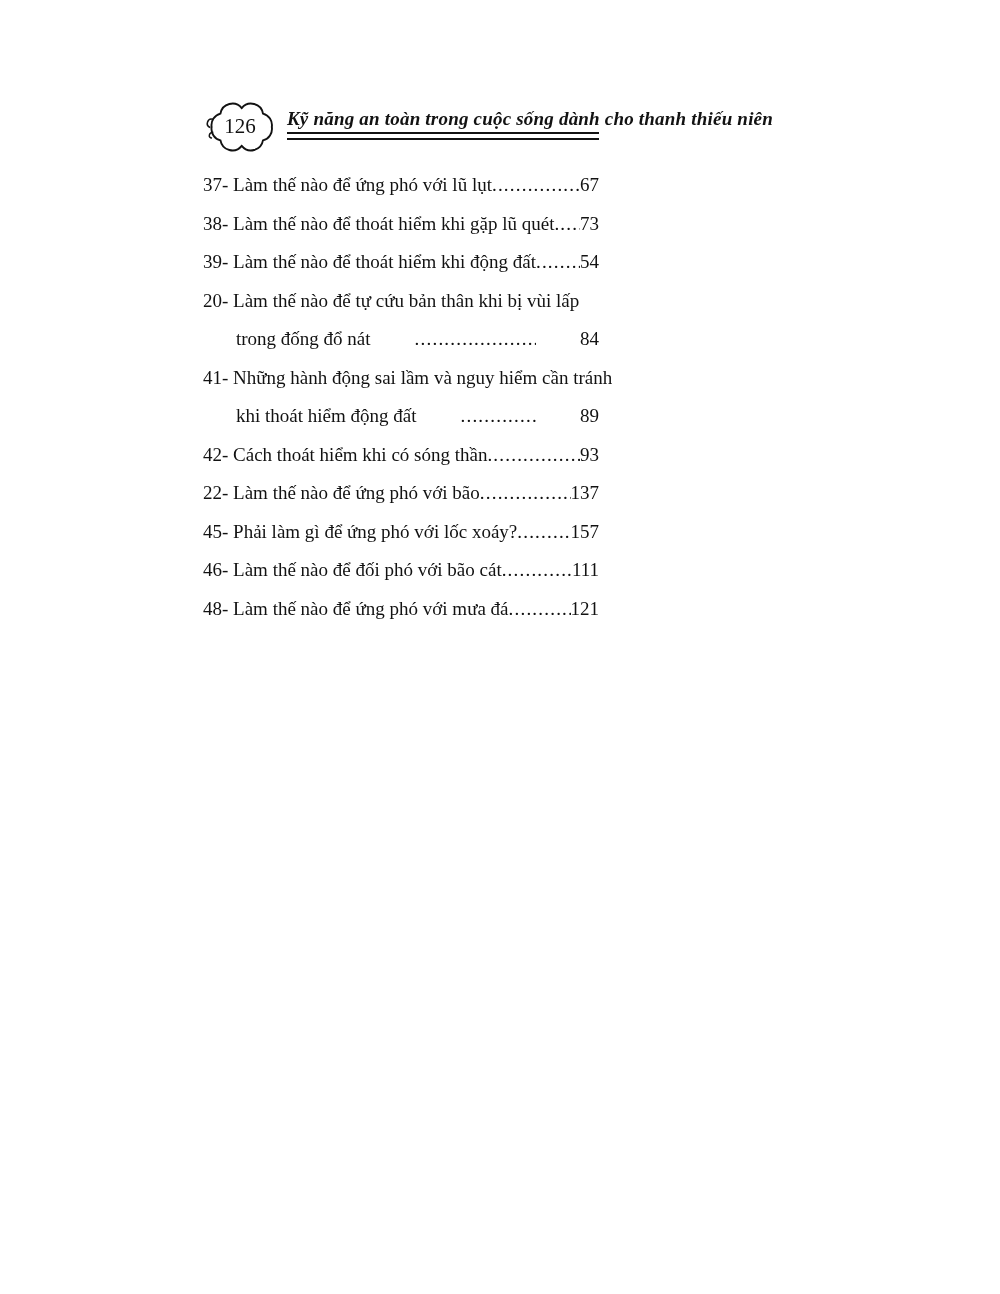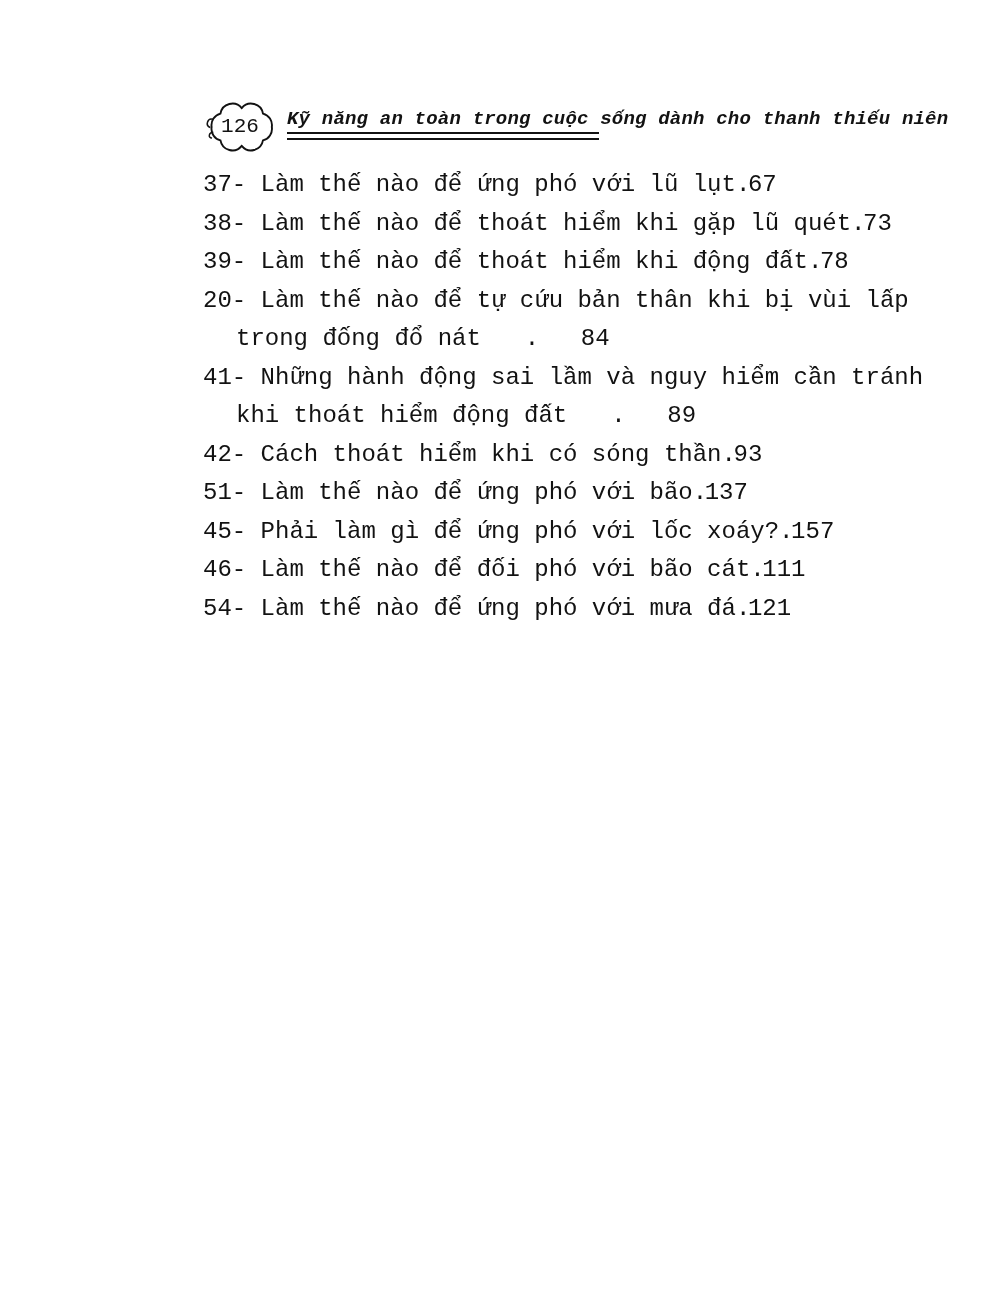--- a/index.html
+++ b/index.html
@@ -10,21 +10,20 @@
     color: #121212;
     font-family: "Liberation Serif", "DejaVu Serif", serif;
     position: relative;
     overflow: hidden;
   }
   .page {
     box-sizing: border-box;
     width: 792px;
     height: 1294px;
     padding: 72px 193px 0 203px;
-    font-family: Liberation Mono, monospace;
   }
   
   .header {
     display: flex;
     align-items: flex-end;
     gap: 10px;
   }
   .badge {
     position: relative;
     width: 74px;
@@ -59,21 +58,21 @@
     border-top: 2.5px solid #121212;
     border-bottom: 2.5px solid #121212;
   }
   
   .toc {
     margin-top: 26px;
   }
   .toc-row {
     display: flex;
     align-items: flex-start;
-    font-size: 24px;
+    font-size: 19px;
     line-height: 38.5px;
     white-space: nowrap;
   }
   .toc-row.cont { padding-left: 33px; gap: 44px; }
   .toc-label { white-space: pre; }
   .leader {
     flex: 1;
     overflow: hidden;
     white-space: nowrap;
     min-width: 12px;
@@ -111,21 +110,21 @@
         <span class="toc-page">67</span>
       </div>
       <div class="toc-row">
         <span class="toc-label">38- Làm thế nào để thoát hiểm khi gặp lũ quét</span>
         <span class="leader"></span>
         <span class="toc-page">73</span>
       </div>
       <div class="toc-row">
         <span class="toc-label">39- Làm thế nào để thoát hiểm khi động đất</span>
         <span class="leader"></span>
-        <span class="toc-page">78</span>
+        <span class="toc-page">54</span>
       </div>
       <div class="toc-row">
         <span class="toc-label">20- Làm thế nào để tự cứu bản thân khi bị vùi lấp</span>
       </div>
       <div class="toc-row cont">
         <span class="toc-label">trong đống đổ nát</span>
         <span class="leader"></span>
         <span class="toc-page">84</span>
       </div>
       <div class="toc-row">
@@ -135,34 +134,34 @@
         <span class="toc-label">khi thoát hiểm động đất</span>
         <span class="leader"></span>
         <span class="toc-page">89</span>
       </div>
       <div class="toc-row">
         <span class="toc-label">42- Cách thoát hiểm khi có sóng thần</span>
         <span class="leader"></span>
         <span class="toc-page">93</span>
       </div>
       <div class="toc-row">
-        <span class="toc-label">51- Làm thế nào để ứng phó với bão</span>
+        <span class="toc-label">22- Làm thế nào để ứng phó với bão</span>
         <span class="leader"></span>
         <span class="toc-page">137</span>
       </div>
       <div class="toc-row">
         <span class="toc-label">45- Phải làm gì để ứng phó với lốc xoáy?</span>
         <span class="leader"></span>
         <span class="toc-page">157</span>
       </div>
       <div class="toc-row">
         <span class="toc-label">46- Làm thế nào để đối phó với bão cát</span>
         <span class="leader"></span>
         <span class="toc-page">111</span>
       </div>
       <div class="toc-row">
-        <span class="toc-label">54- Làm thế nào để ứng phó với mưa đá</span>
+        <span class="toc-label">48- Làm thế nào để ứng phó với mưa đá</span>
         <span class="leader"></span>
         <span class="toc-page">121</span>
       </div>
     </div>
 
 </div>
 
 </body></html>

